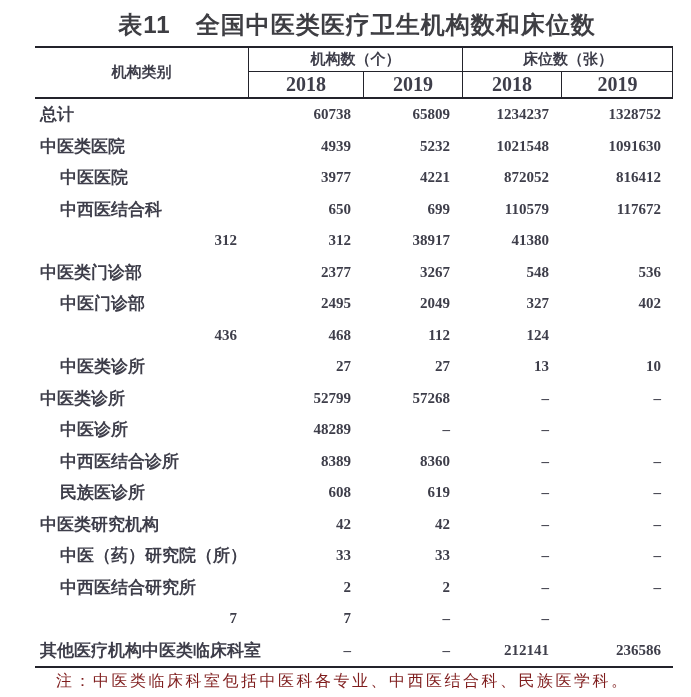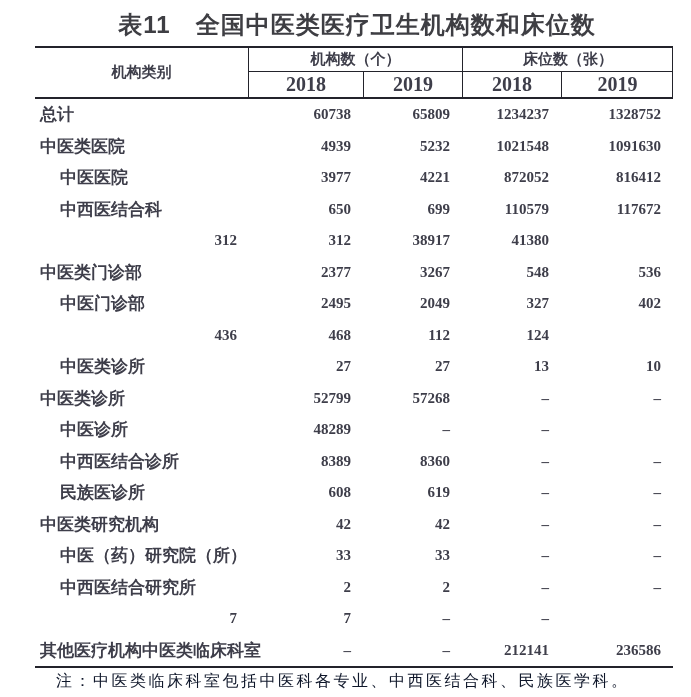--- a/index.html
+++ b/index.html
@@ -45,21 +45,21 @@
   .cell.label { font-size:17px; font-weight:700; padding-left:5px; }
   .cell.label.ind { padding-left:25px; }
   .cell.num {
     text-align:right; padding-right:12px;
     font-family:"Liberation Serif","DejaVu Serif",serif;
     font-size:15px; font-weight:700;
   }
   .footnote {
     position:absolute; left:56px; top:671px;
     font-family:"Liberation Serif","DejaVu Serif",serif;
-    font-size:16px; font-weight:400; color:#0f172a;
+    font-size:16px; font-weight:400; color:#7f1d1d;
     letter-spacing:2.5px; white-space:nowrap;
   }
 </style>
 </head>
 <body>
 
 <div class="page">
   <div class="title">表11　全国中医类医疗卫生机构数和床位数</div>
 
   <div class="table">

